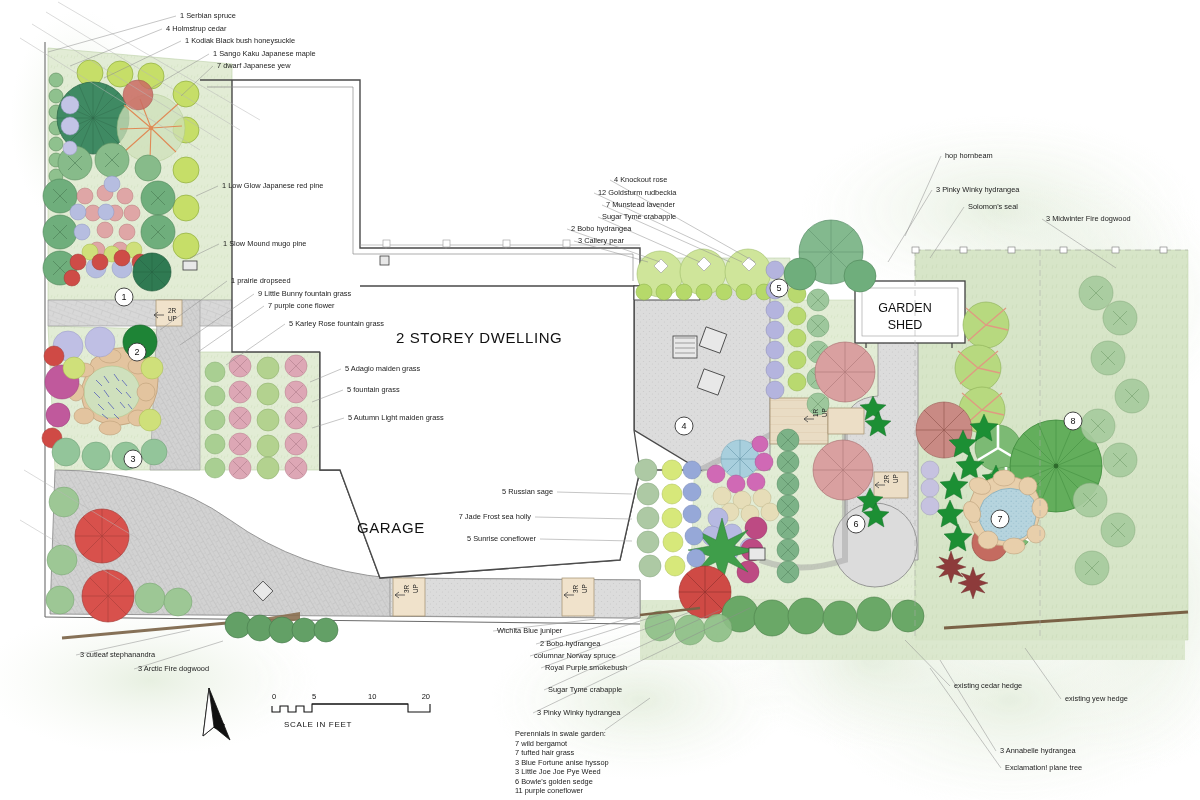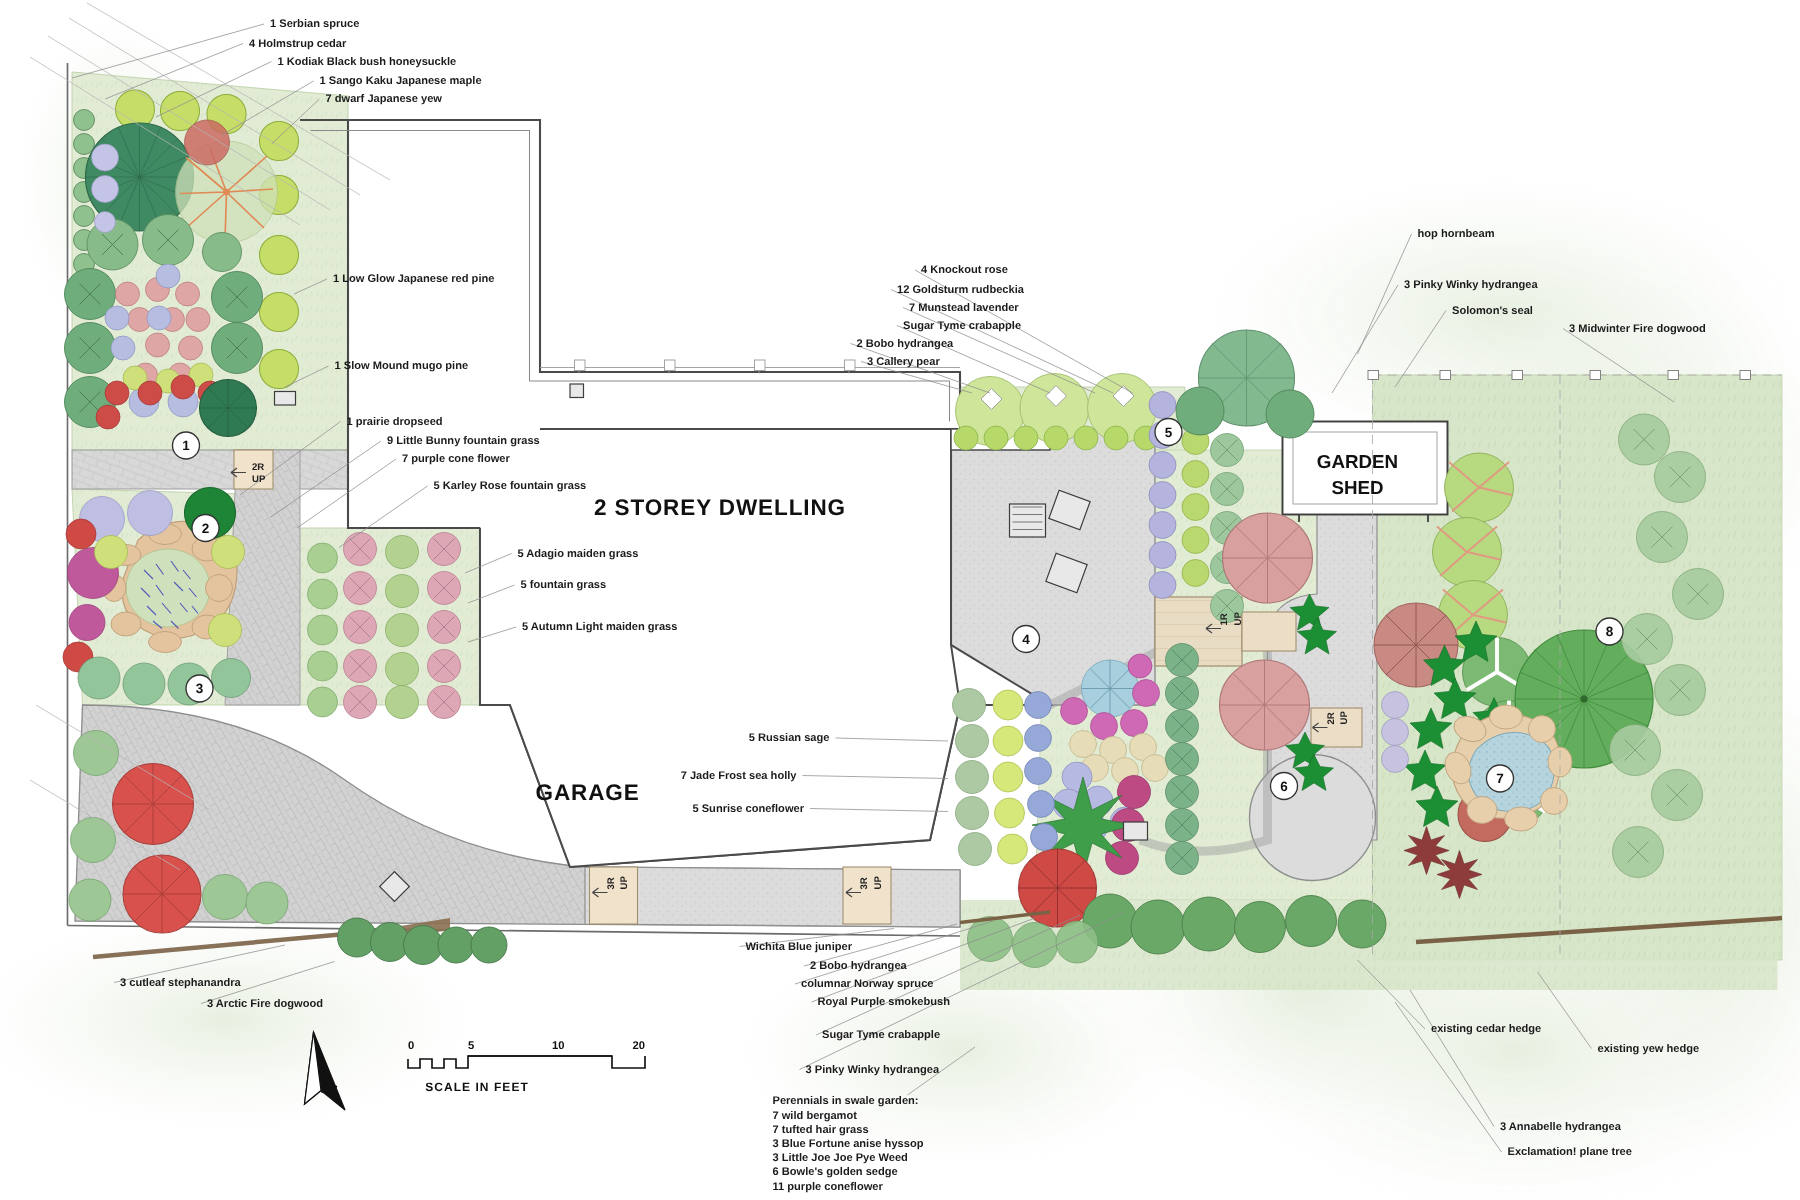--- a/index.html
+++ b/index.html
@@ -1,18 +1,18 @@
 <!DOCTYPE html>
 <html><head>
 <meta charset="utf-8">
 <style>
   html,body{margin:0;padding:0;background:#fff;}
   body{width:1200px;height:800px;overflow:hidden;
        font-family:"Liberation Sans","DejaVu Sans",sans-serif;}
-  #plan{position:relative;width:1200px;height:800px;background:#3b82f6;font-weight:bold;}
+  #plan{position:relative;width:1200px;height:800px;background:#3b82f6;}
   svg{display:block;}
   .lbl{font-size:7.4px;fill:#1b1b1b;font-family:"Liberation Sans",sans-serif;}
   .lbl-r{text-anchor:end;}
   .bldg{font-size:15px;fill:#111;font-family:"Liberation Sans",sans-serif;letter-spacing:.6px;}
   .shed{font-size:12.5px;fill:#111;text-anchor:middle;font-family:"Liberation Sans",sans-serif;}
   .keynum{font-size:9px;fill:#111;text-anchor:middle;font-family:"Liberation Sans",sans-serif;}
   .stair{font-size:6.4px;fill:#222;font-family:"Liberation Sans",sans-serif;}
   .scaletxt{font-size:7.5px;fill:#111;font-family:"Liberation Sans",sans-serif;}
   .scalecap{font-size:8px;fill:#111;text-anchor:middle;letter-spacing:.7px;}
   .northN{font-size:13px;fill:#111;font-family:"Liberation Sans",sans-serif;}

